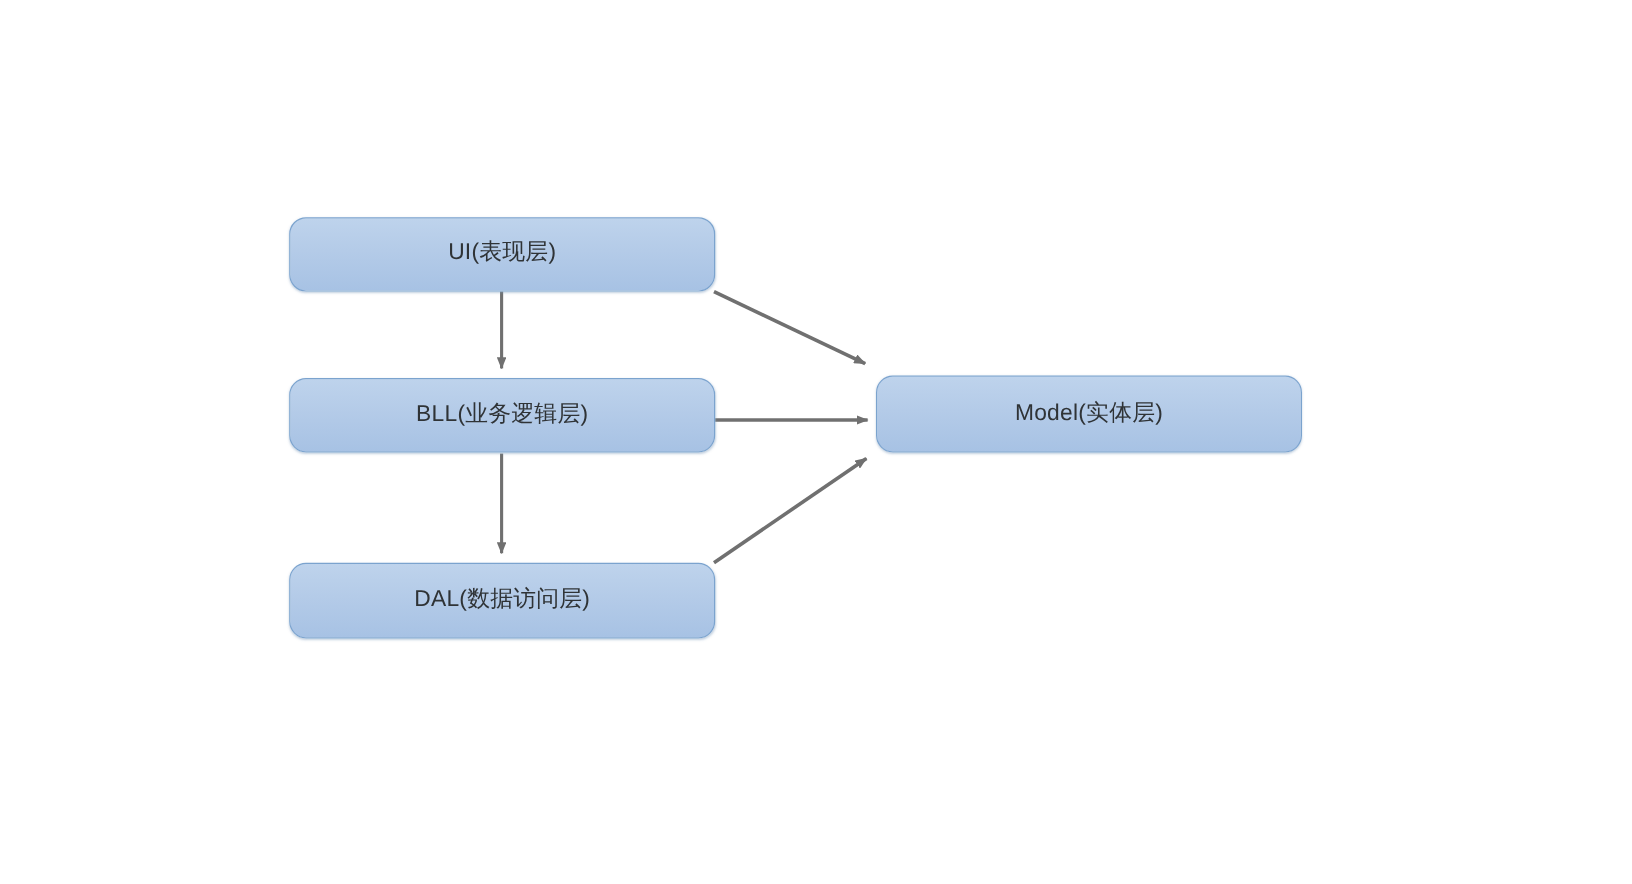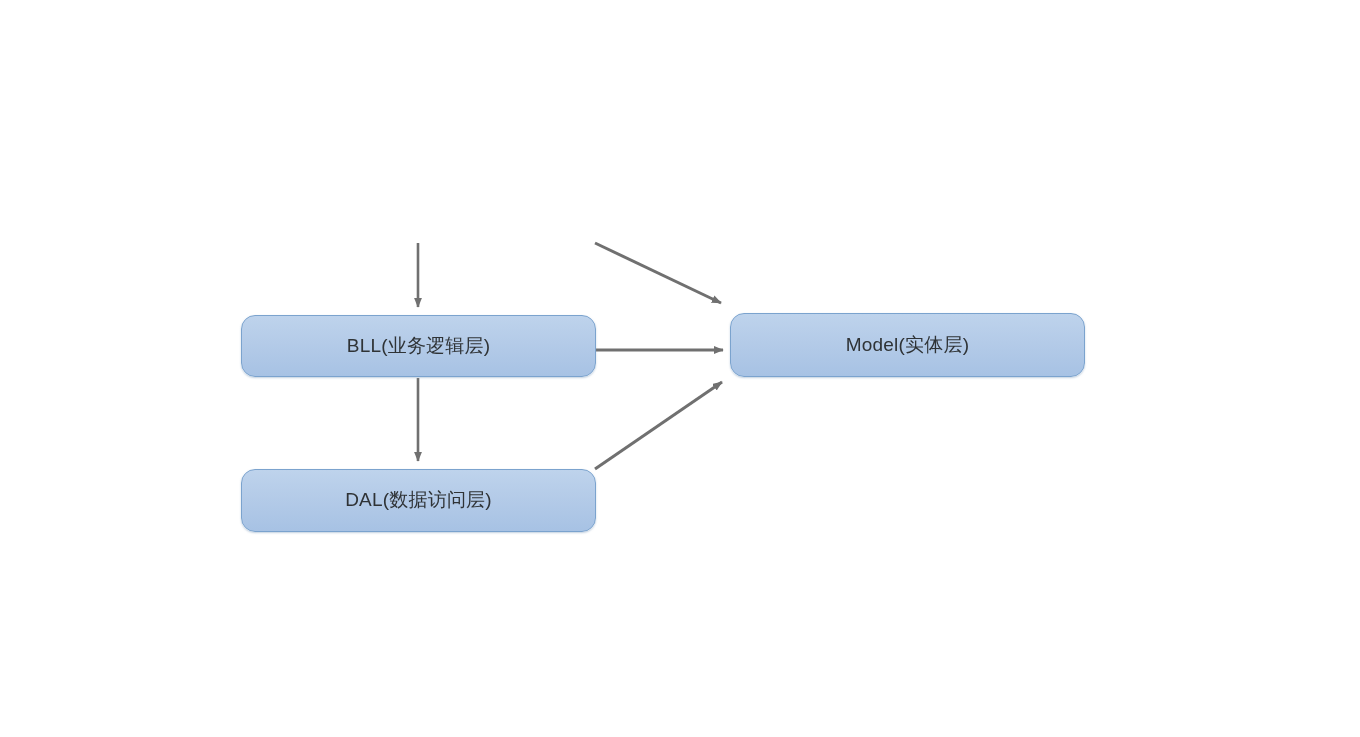--- a/index.html
+++ b/index.html
@@ -88,20 +88,23 @@
 
     <g>
       <line x1="596" y1="350" x2="723" y2="350" stroke="#707070" stroke-width="3" marker-end="url(#arrowhead)"></line>
     </g>
 
     <g>
       <line x1="595" y1="469" x2="722" y2="382" stroke="#707070" stroke-width="3" marker-end="url(#arrowhead)"></line>
     </g>
   </svg>
 
+  <div class="node" id="node-ui">
+    <span class="node-label">UI(表现层)</span>
+  </div>
 
   <div class="node" id="node-bll">
     <span class="node-label">BLL(业务逻辑层)</span>
   </div>
 
   <div class="node" id="node-dal">
     <span class="node-label">DAL(数据访问层)</span>
   </div>
 
   <div class="node" id="node-model">

